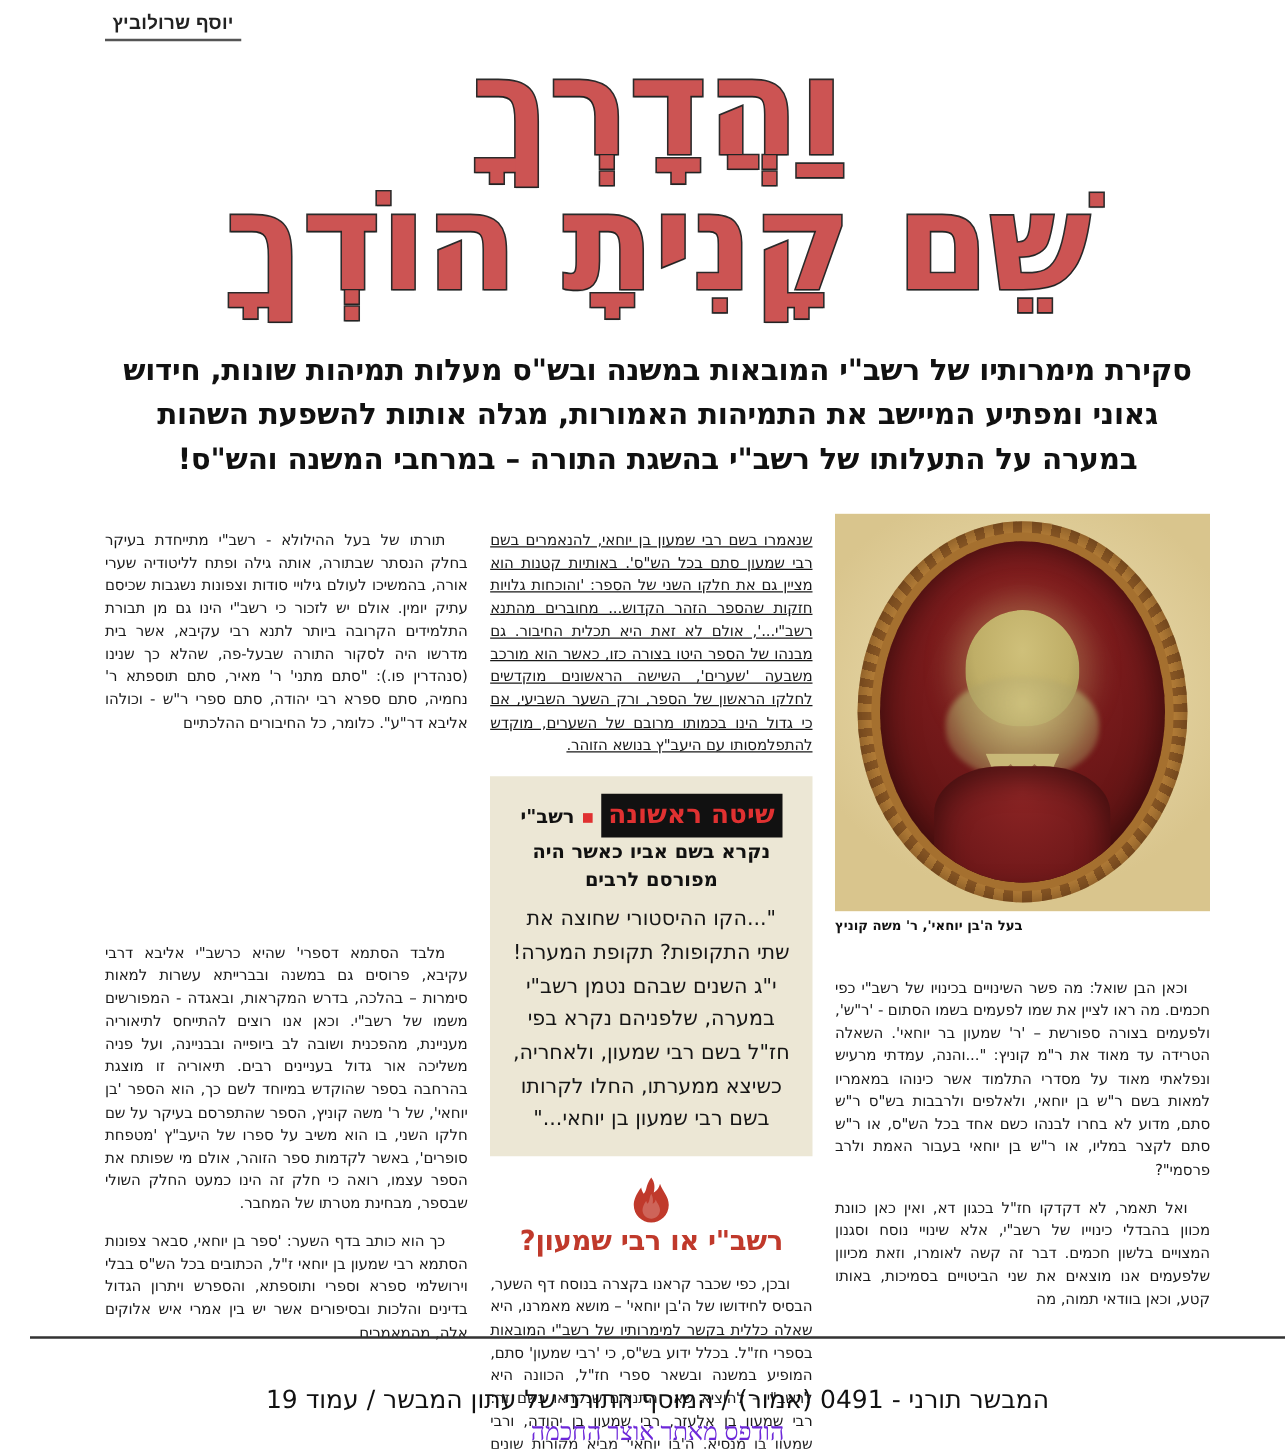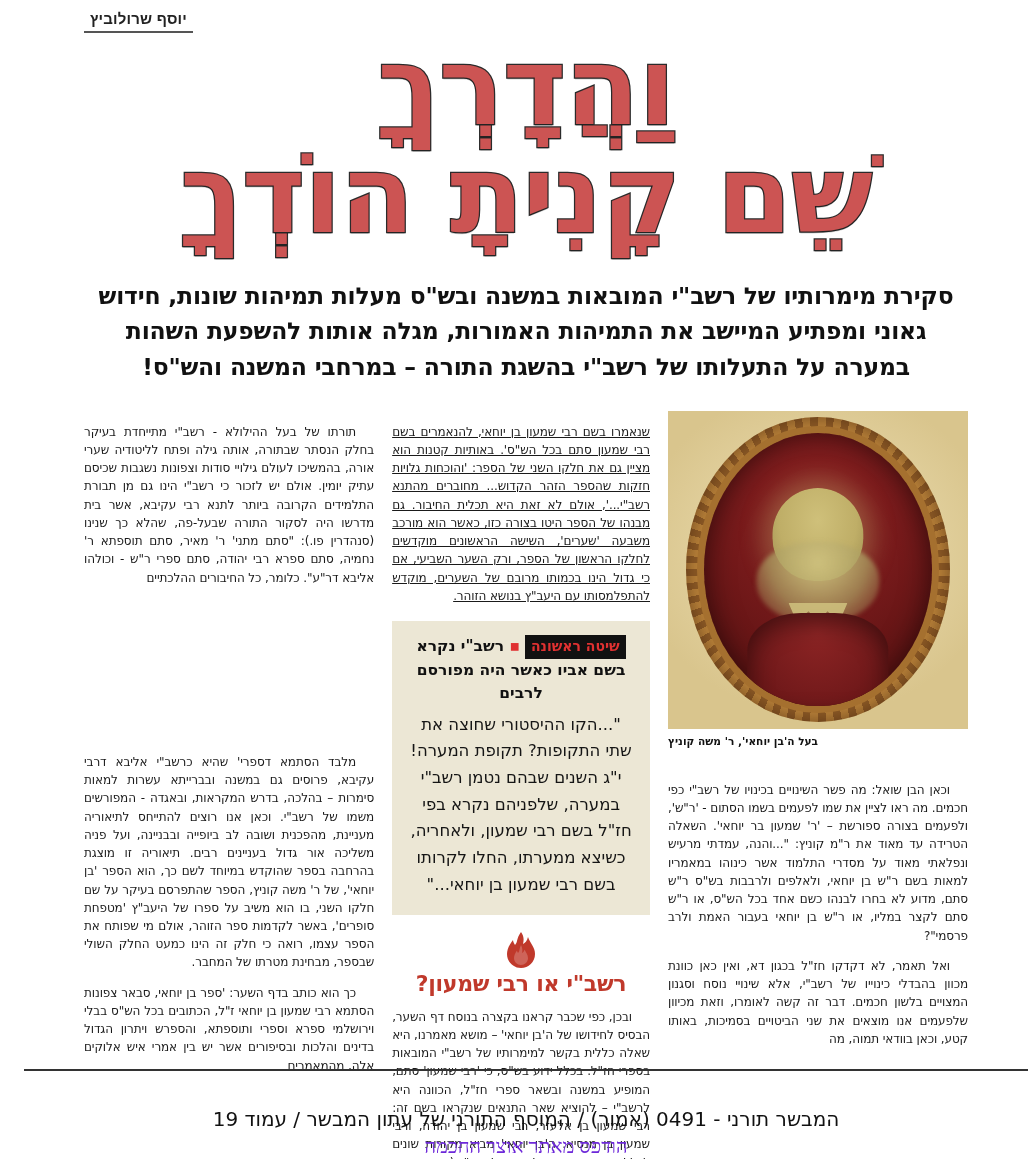--- a/index.html
+++ b/index.html
@@ -127,21 +127,21 @@
   .pullquote {
     background:#ece7d5;
     padding:14px 16px 16px 16px;
     margin:16px 0 14px 0;
   }
   .pq-head { text-align:center; font-family:"DejaVu Sans", sans-serif;
              font-size:15.5px; font-weight:800; color:#111; line-height:1.5; }
   .pq-tag {
     background:#111; color:#e03131; font-weight:800;
     padding:1px 6px 2px 6px; margin-left:5px; display:inline-block;
-    font-size:14px;
+    font-size:21px;
   }
   .pq-dot { color:#e03131; font-weight:900; }
   .pq-body {
     margin-top:6px; text-align:center;
     font-family:"DejaVu Sans", sans-serif;
     font-size:16.5px; line-height:1.62; color:#151515;
   }
 
   
   .section { text-align:center; margin:16px 0 10px 0; }

